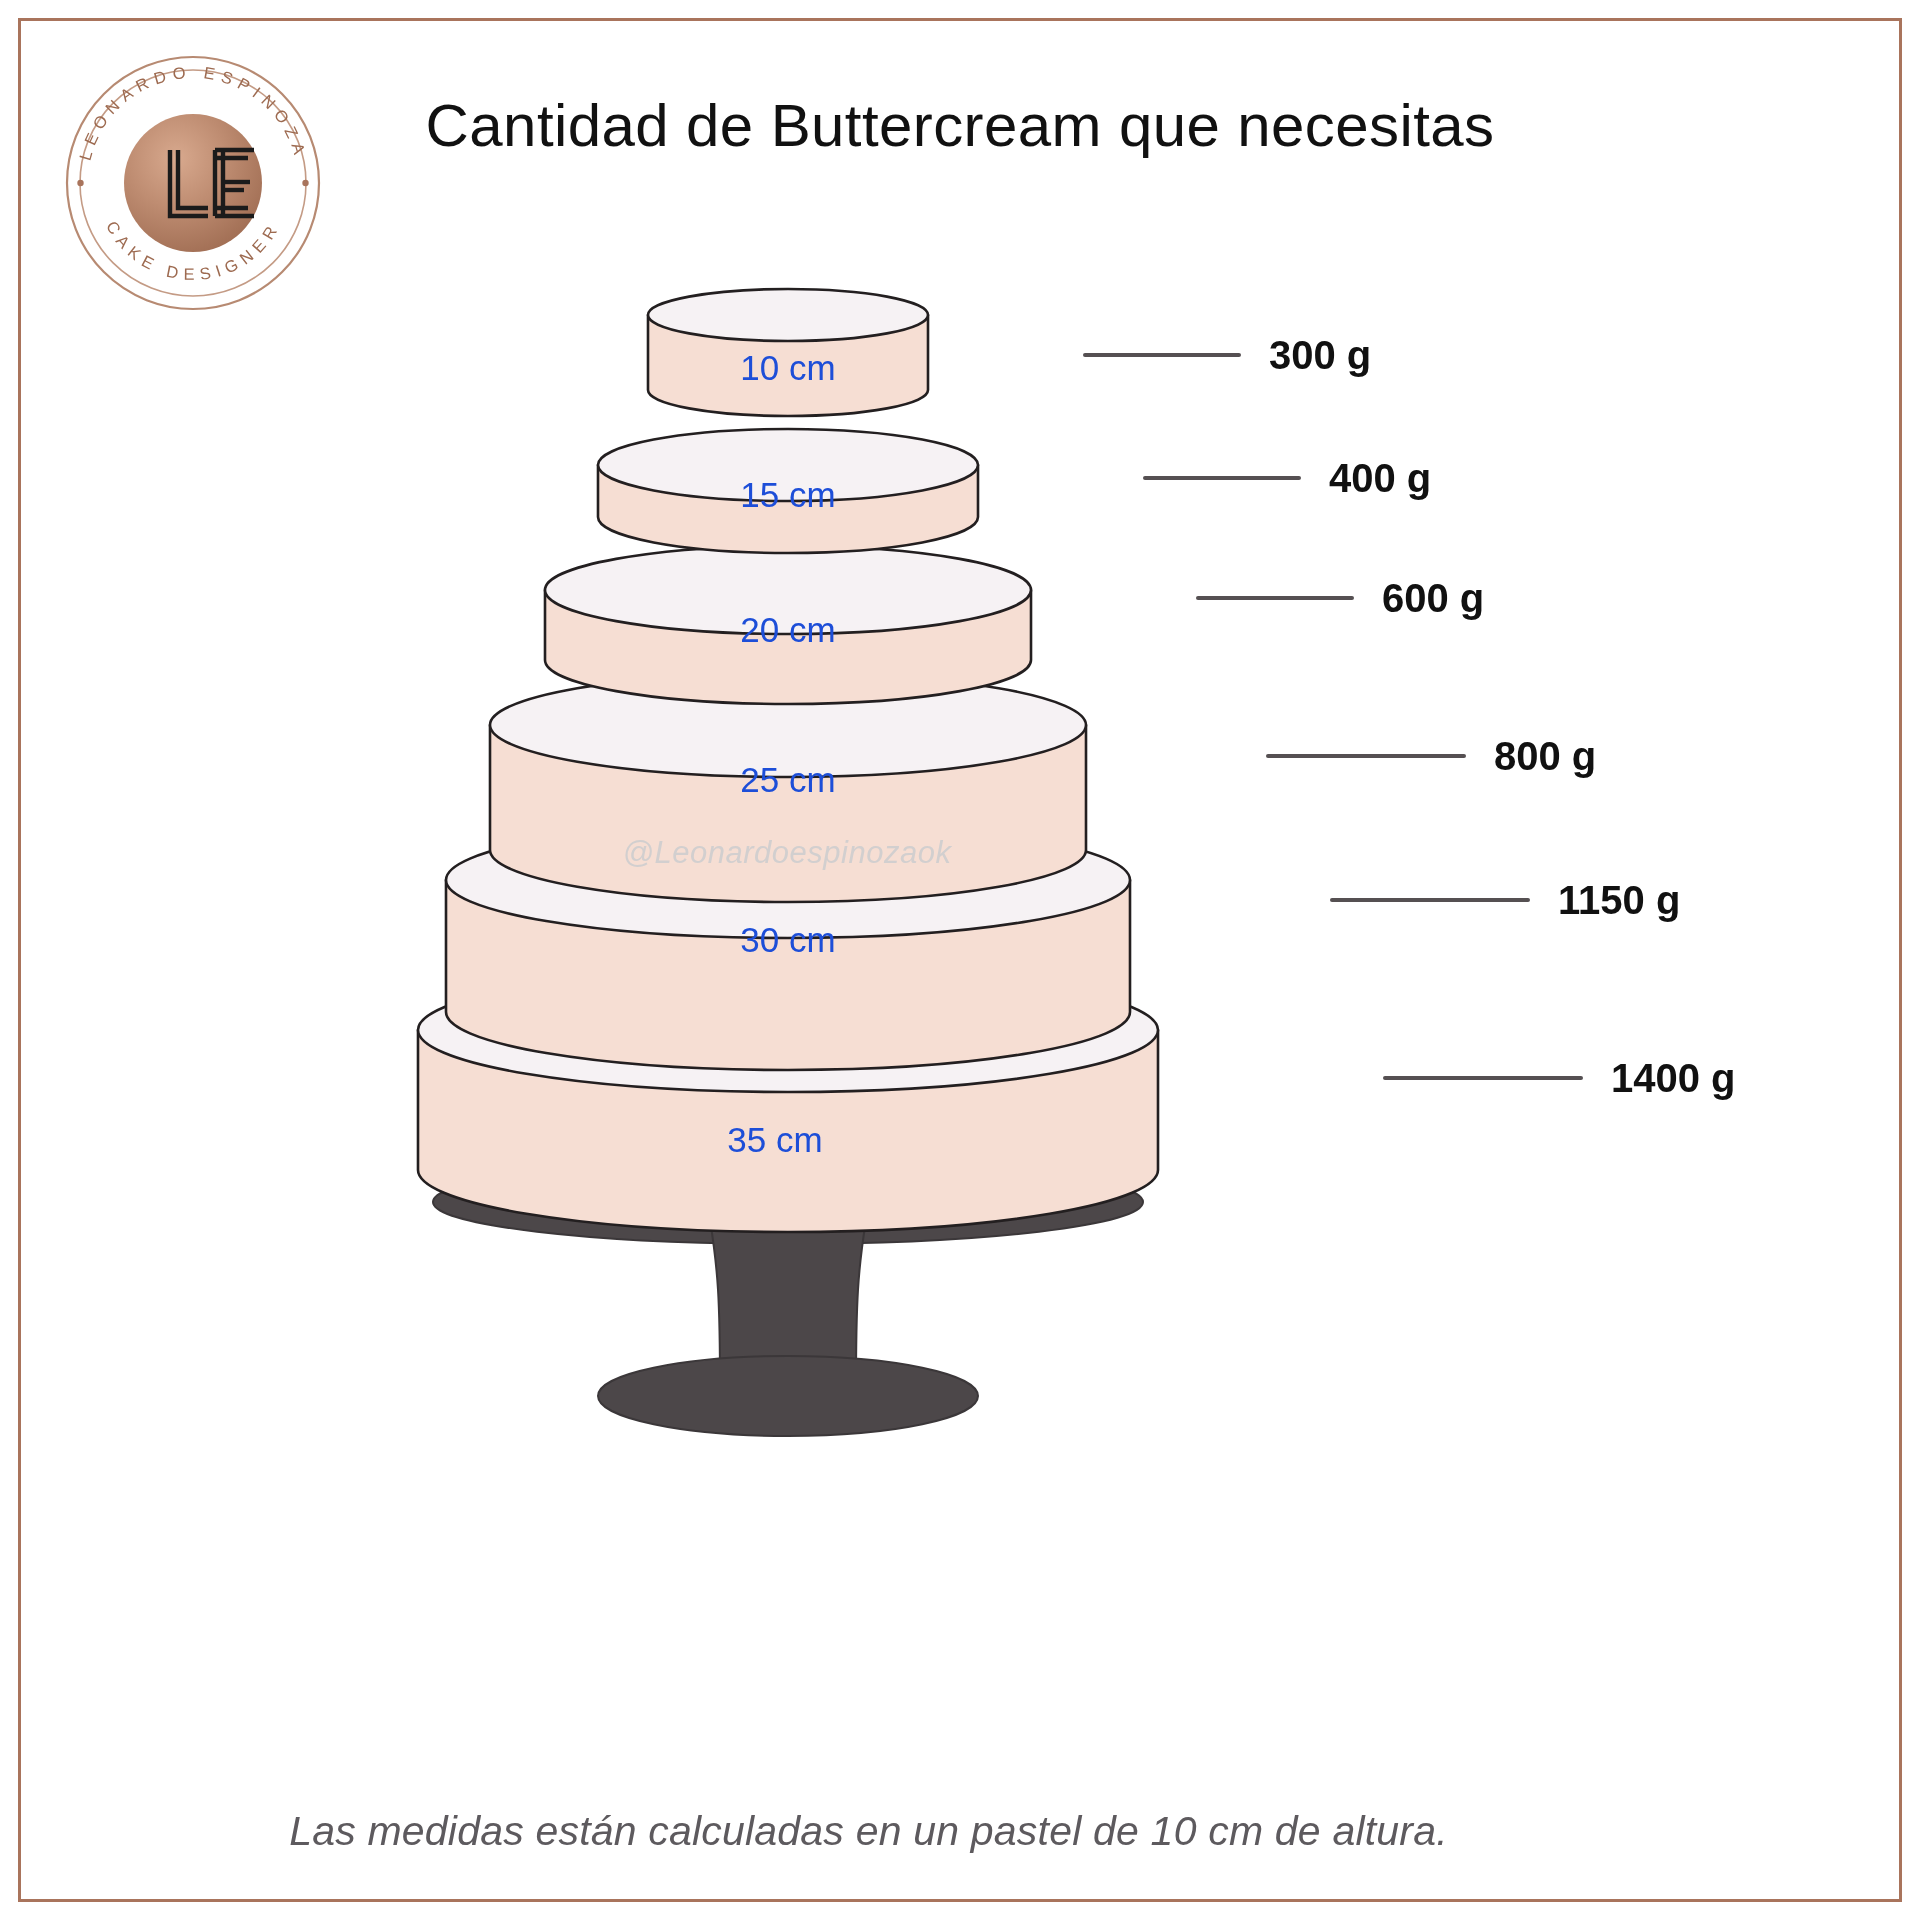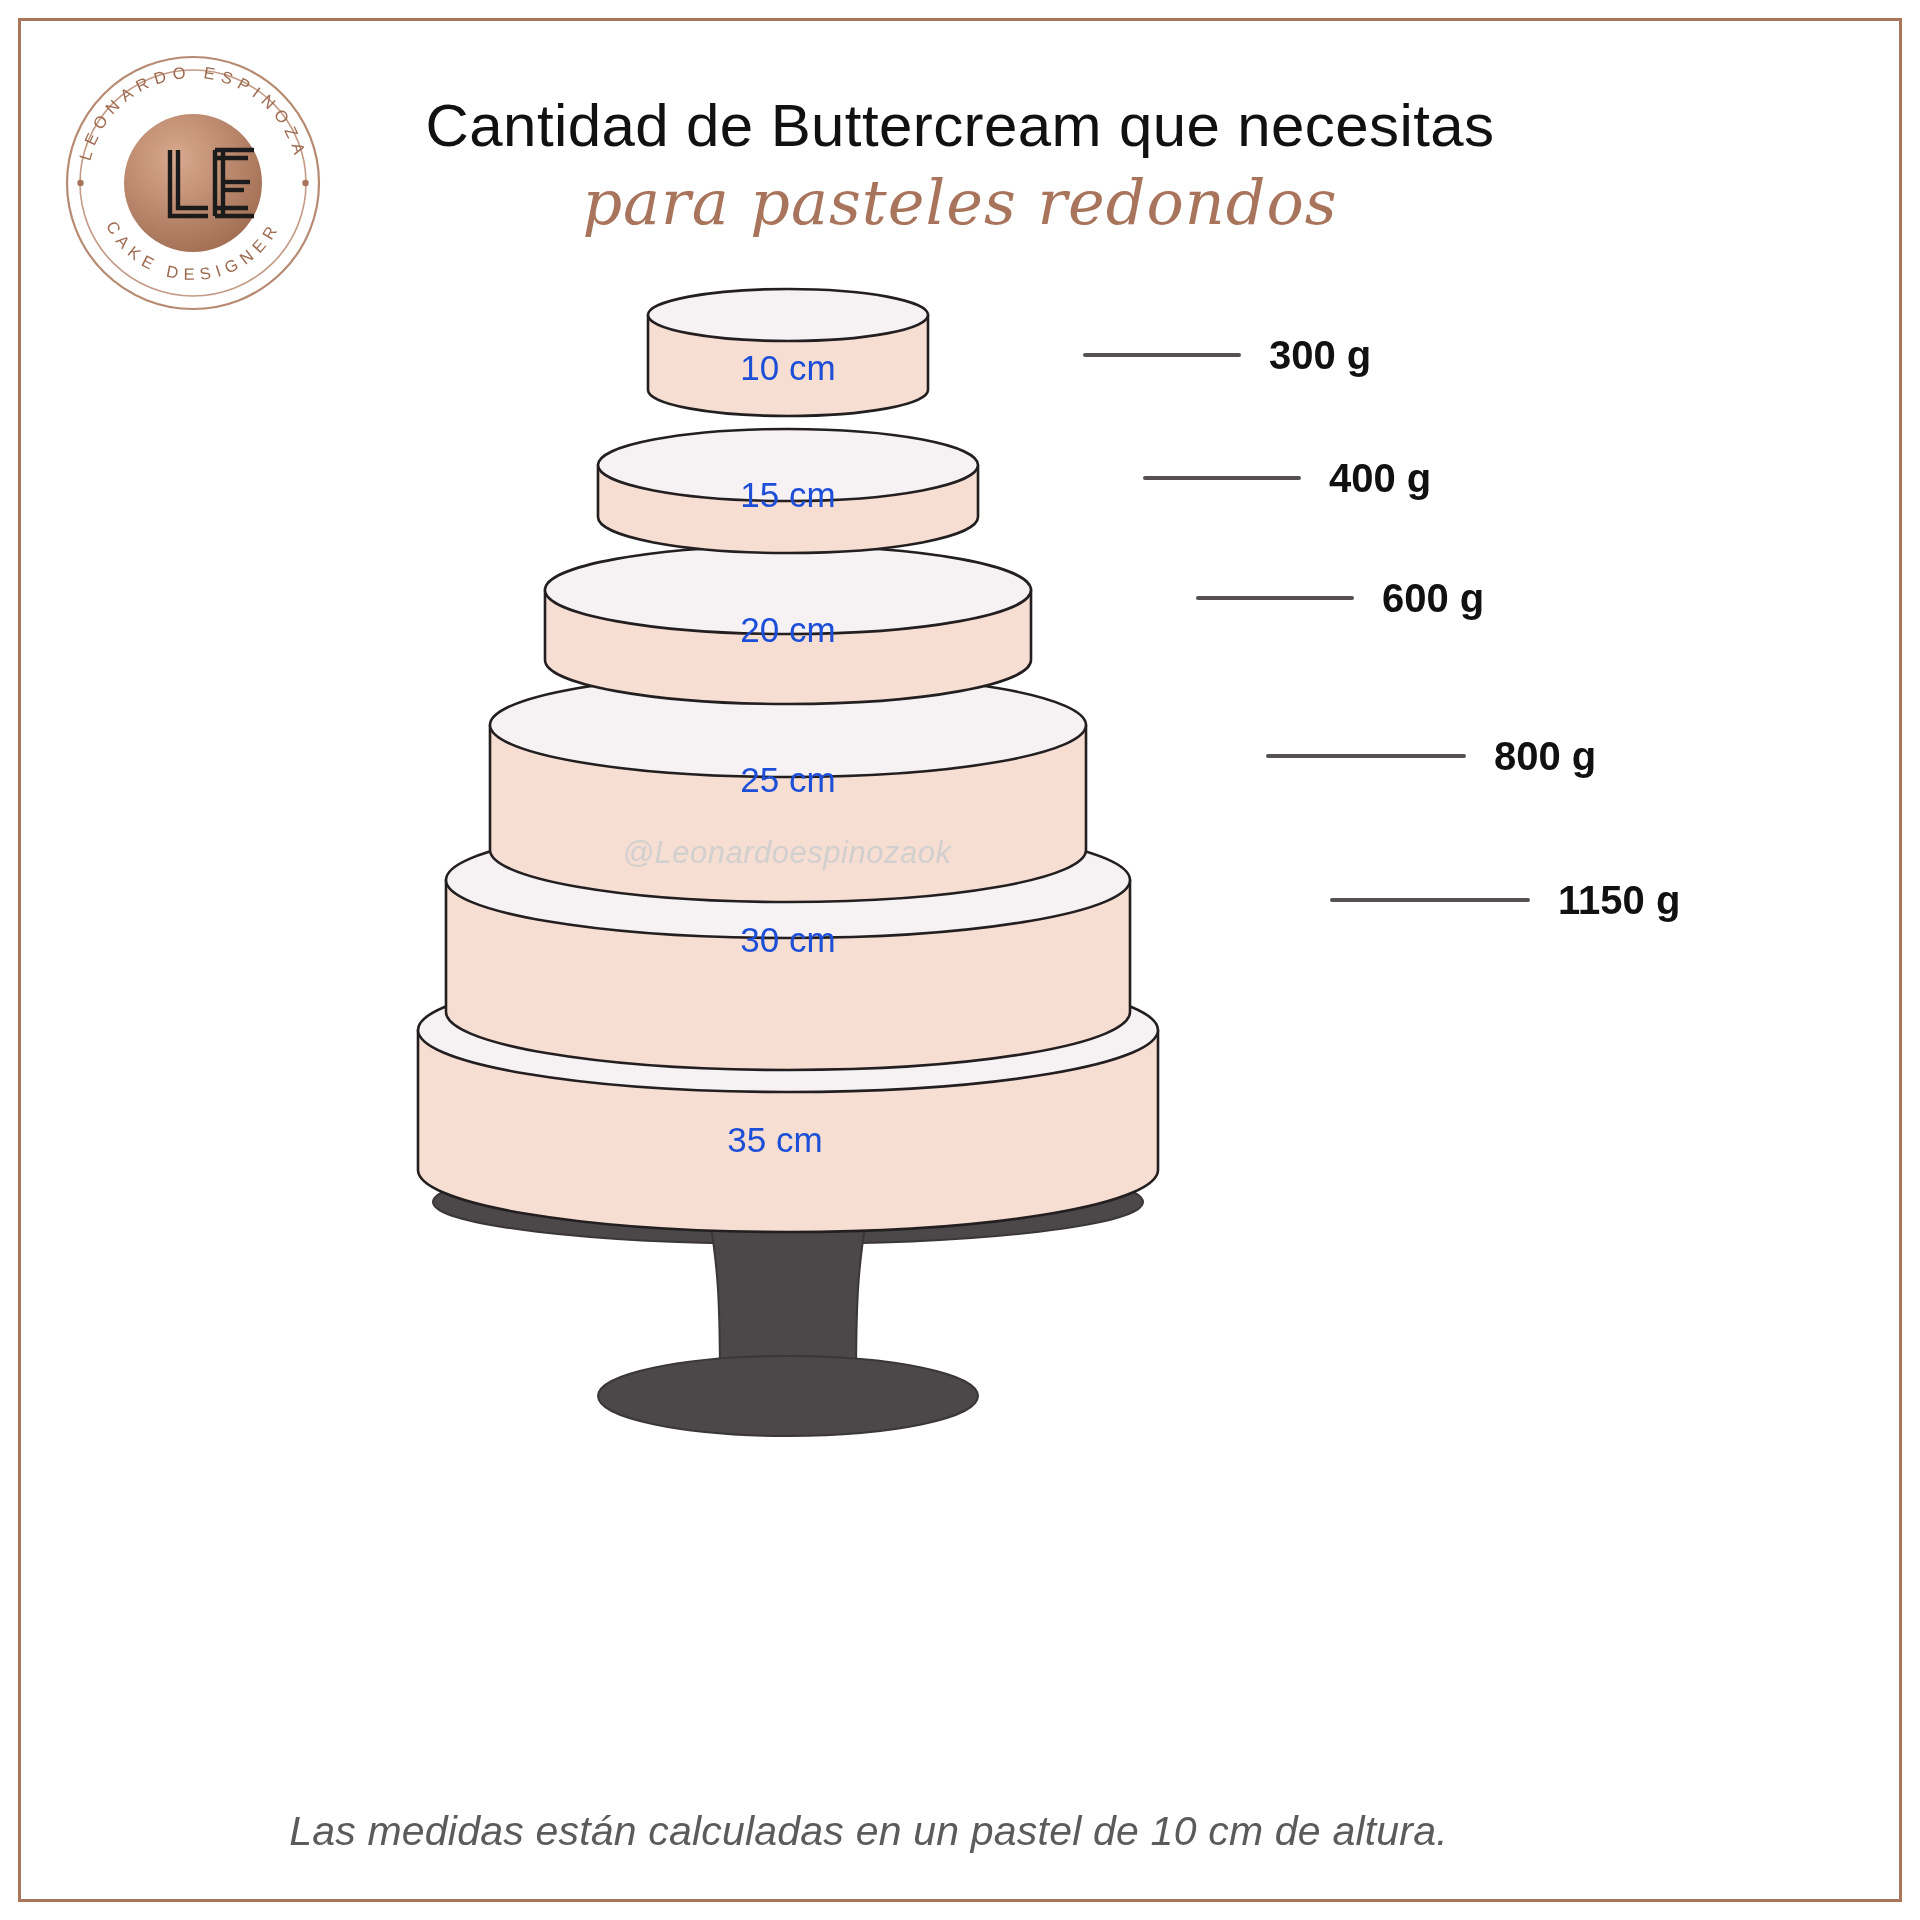--- a/index.html
+++ b/index.html
@@ -167,21 +167,20 @@
         <path d="M165 134 L192 134"></path>
         <path d="M165 142 L186 142"></path>
         <path d="M157 160 L190 160"></path>
         <path d="M157 168 L196 168"></path>
       </g>
     </svg>
   </div>
 
   <div id="title-block">
     <div id="title" style="color: rgb(17, 17, 17);">Cantidad de Buttercream que necesitas</div>
-    <div id="subtitle" style="color: rgb(169, 116, 92);">para pasteles redondos</div>
   </div>
 
   <div id="cake-wrap">
     <svg viewBox="0 0 820 1240" xmlns="http://www.w3.org/2000/svg">
       <g stroke="#231f20" stroke-width="2.6" stroke-linejoin="round">
 
         <g stroke="#3b3739" stroke-width="2">
           <ellipse cx="408" cy="932" rx="355" ry="42" fill="#4c4749"></ellipse>
           <path d="M330 950 C 338 1000, 340 1030, 340 1118 L476 1118 C476 1030, 478 1000, 486 950 Z" fill="#4c4749"></path>
           <ellipse cx="408" cy="1126" rx="190" ry="40" fill="#4c4749"></ellipse>
@@ -248,16 +247,20 @@
   <div class="leader-row" style="left:1266px; top:715px;margin-top:16px;">
     <div class="leader-line" style="width: 200px; background: rgb(85, 80, 82);"></div>
     <div class="leader-value">800 g</div>
   </div>
 
   <div class="leader-row" style="left:1330px; top:875px;">
     <div class="leader-line" style="width: 200px; background: rgb(85, 80, 82);"></div>
     <div class="leader-value">1150 g</div>
   </div>
 
+  <div class="leader-row" style="left:1383px; top:1053px;">
+    <div class="leader-line" style="width: 200px; background: rgb(85, 80, 82);"></div>
+    <div class="leader-value">1400 g</div>
+  </div>
 
   <div id="footer">Las medidas están calculadas en un pastel de 10 cm de altura.</div>
 
 </div>
 
 </body></html>

